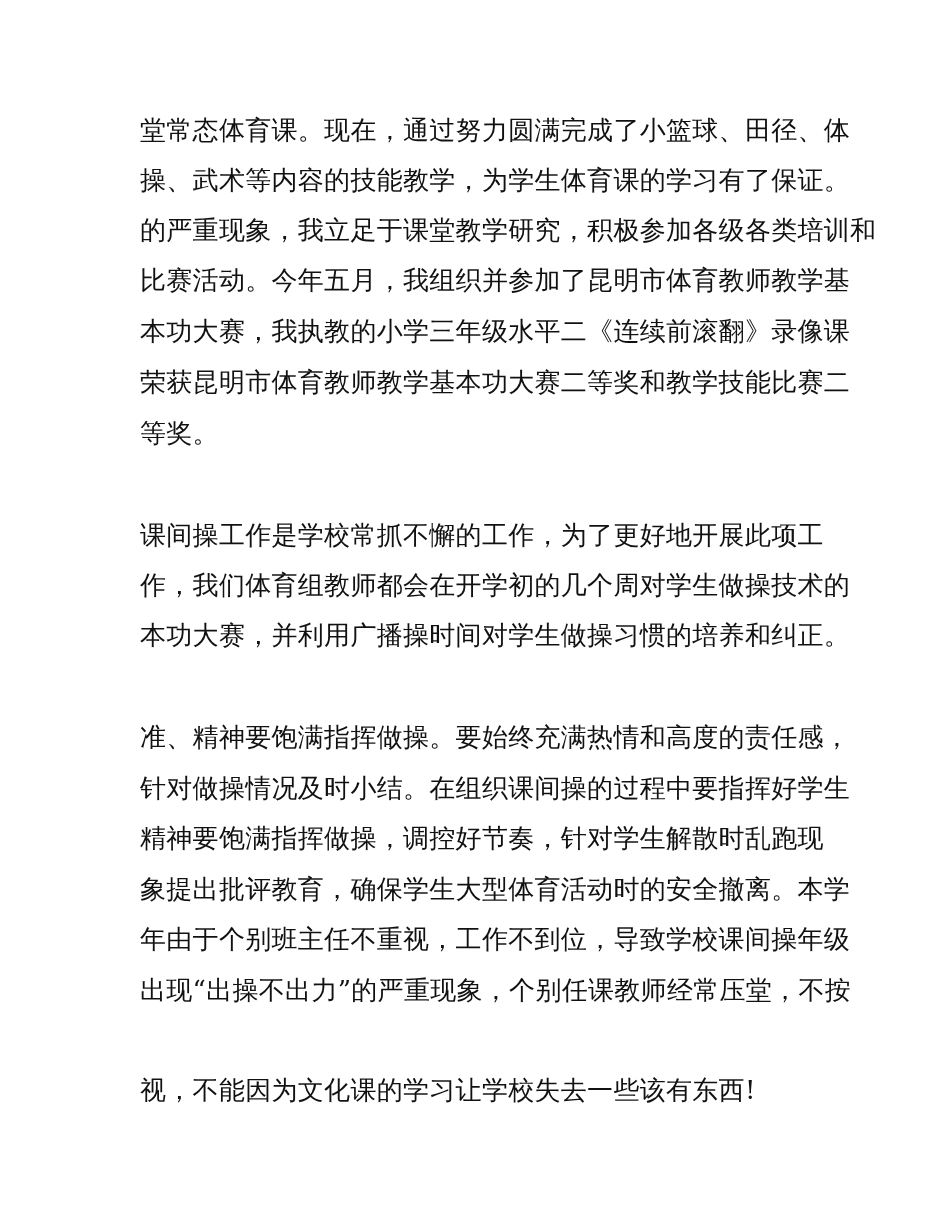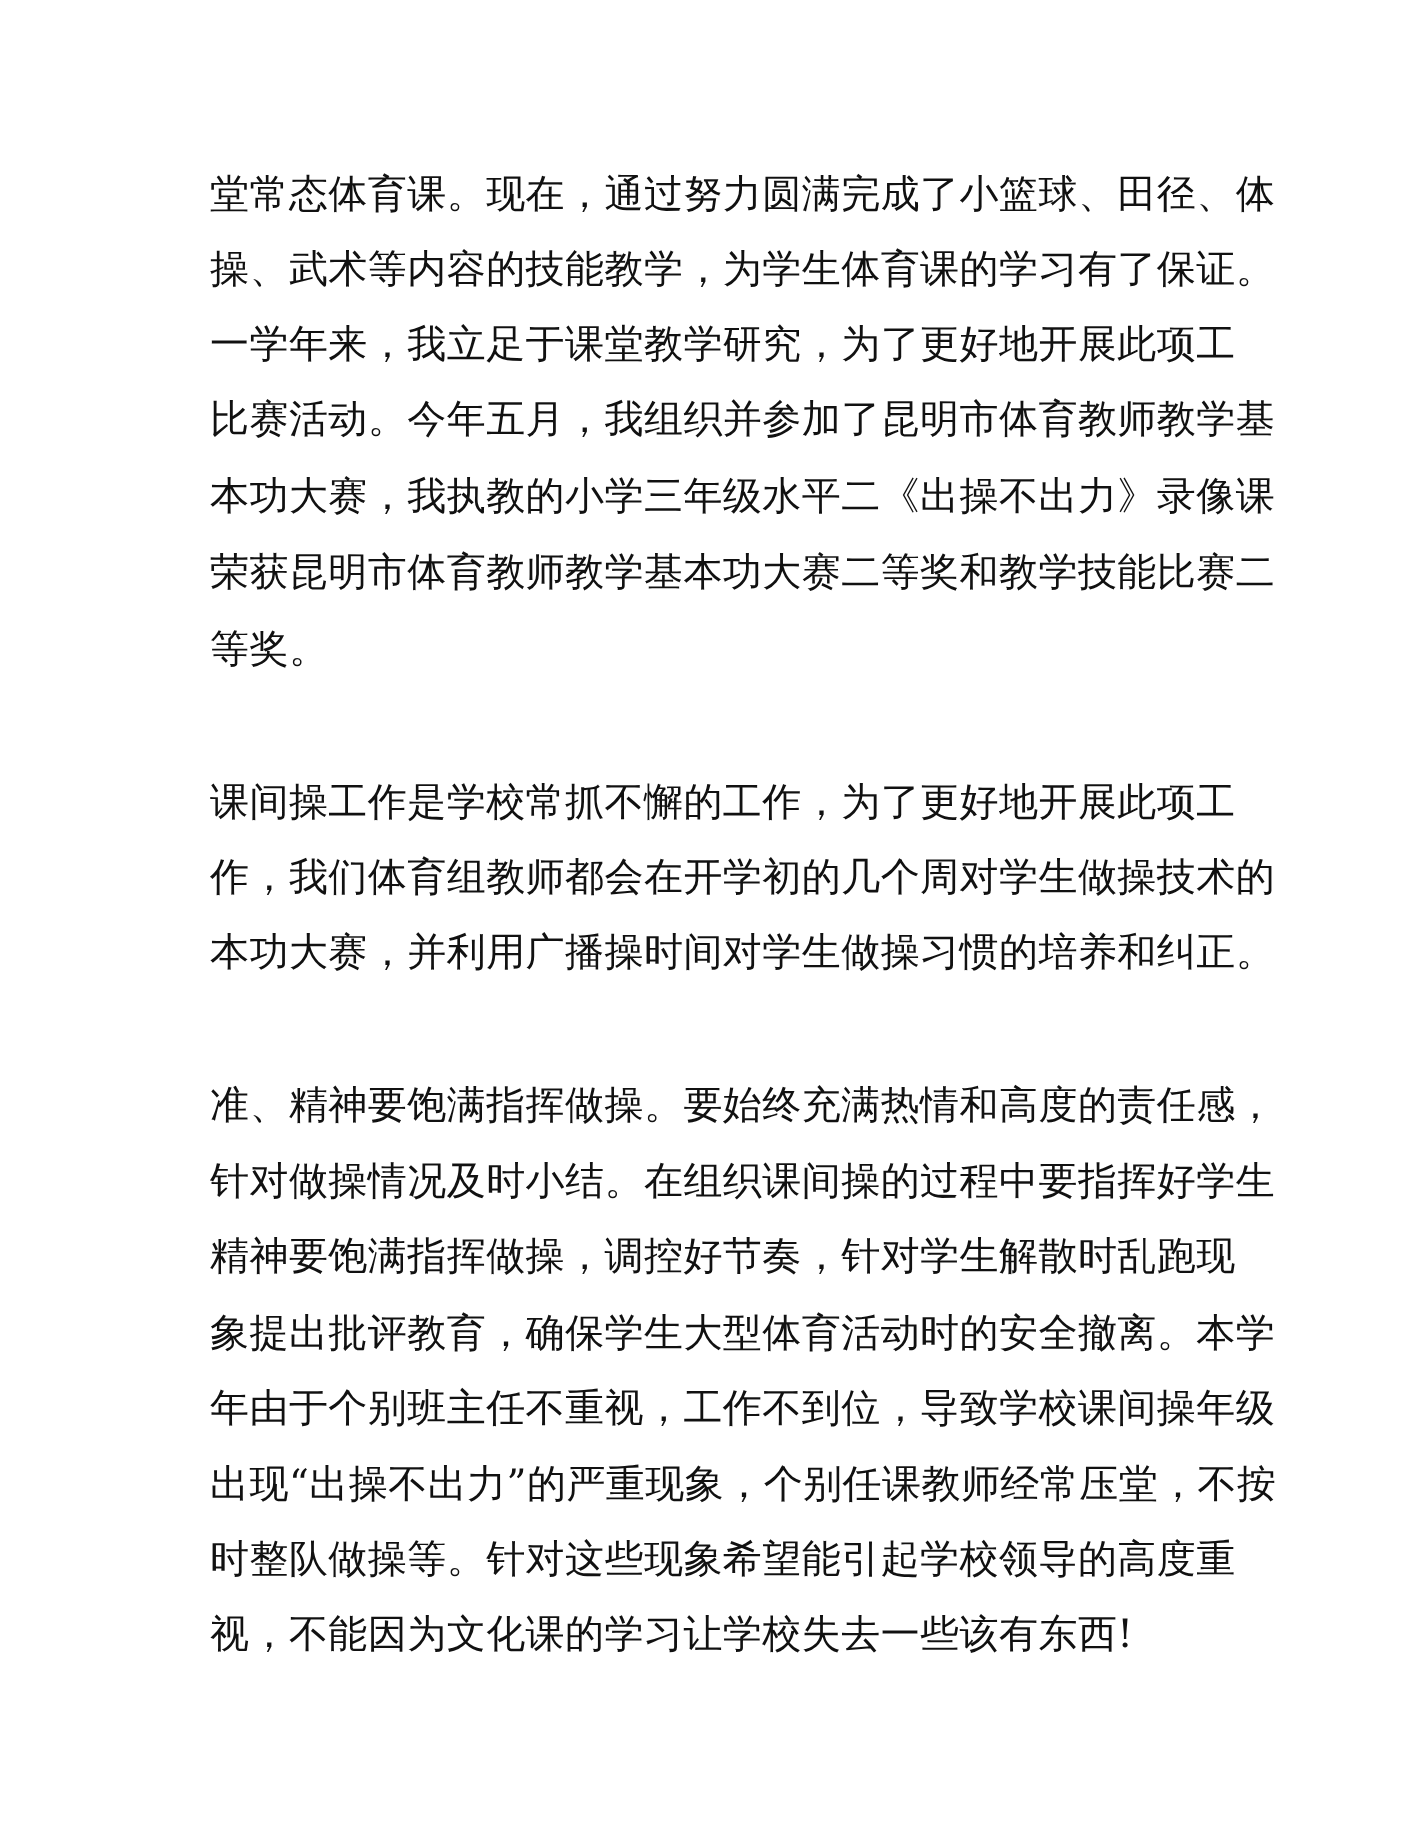--- a/index.html
+++ b/index.html
@@ -8,29 +8,28 @@
   .page { position:absolute; left:0; top:0; width:842px; height:1229px; background:#fff; }
   .line { position:absolute; left:140px; width:680px; font-size:26px; line-height:34px;
           height:34px; white-space:nowrap; letter-spacing:0.3px; }
 </style>
 </head>
 <body>
 
 <div class="page">
   <div class="line" style="top:113px">堂常态体育课。现在，通过努力圆满完成了小篮球、田径、体</div>
   <div class="line" style="top:163px">操、武术等内容的技能教学，为学生体育课的学习有了保证。</div>
-  <div class="line" style="top:213px">一学年来，我立足于课堂教学研究，为了更好地开展此项工</div>
+  <div class="line" style="top:213px">的严重现象，我立足于课堂教学研究，积极参加各级各类培训和</div>
   <div class="line" style="top:263px">比赛活动。今年五月，我组织并参加了昆明市体育教师教学基</div>
-  <div class="line" style="top:314px">本功大赛，我执教的小学三年级水平二《出操不出力》录像课</div>
+  <div class="line" style="top:314px">本功大赛，我执教的小学三年级水平二《连续前滚翻》录像课</div>
   <div class="line" style="top:365px">荣获昆明市体育教师教学基本功大赛二等奖和教学技能比赛二</div>
   <div class="line" style="top:416px">等奖。</div>
   <div class="line" style="top:518px">课间操工作是学校常抓不懈的工作，为了更好地开展此项工</div>
   <div class="line" style="top:568px">作，我们体育组教师都会在开学初的几个周对学生做操技术的</div>
   <div class="line" style="top:618px">本功大赛，并利用广播操时间对学生做操习惯的培养和纠正。</div>
   <div class="line" style="top:720px">准、精神要饱满指挥做操。要始终充满热情和高度的责任感，</div>
   <div class="line" style="top:771px">针对做操情况及时小结。在组织课间操的过程中要指挥好学生</div>
   <div class="line" style="top:821px">精神要饱满指挥做操，调控好节奏，针对学生解散时乱跑现</div>
   <div class="line" style="top:872px">象提出批评教育，确保学生大型体育活动时的安全撤离。本学</div>
   <div class="line" style="top:922px">年由于个别班主任不重视，工作不到位，导致学校课间操年级</div>
   <div class="line" style="top:973px">出现“出操不出力”的严重现象，个别任课教师经常压堂，不按</div>
-  <div class="line" style="top:1023px">时整队做操等。针对这些现象希望能引起学校领导的高度重</div>
   <div class="line" style="top:1073px">视，不能因为文化课的学习让学校失去一些该有东西!</div>
 </div>
 
 </body></html>

